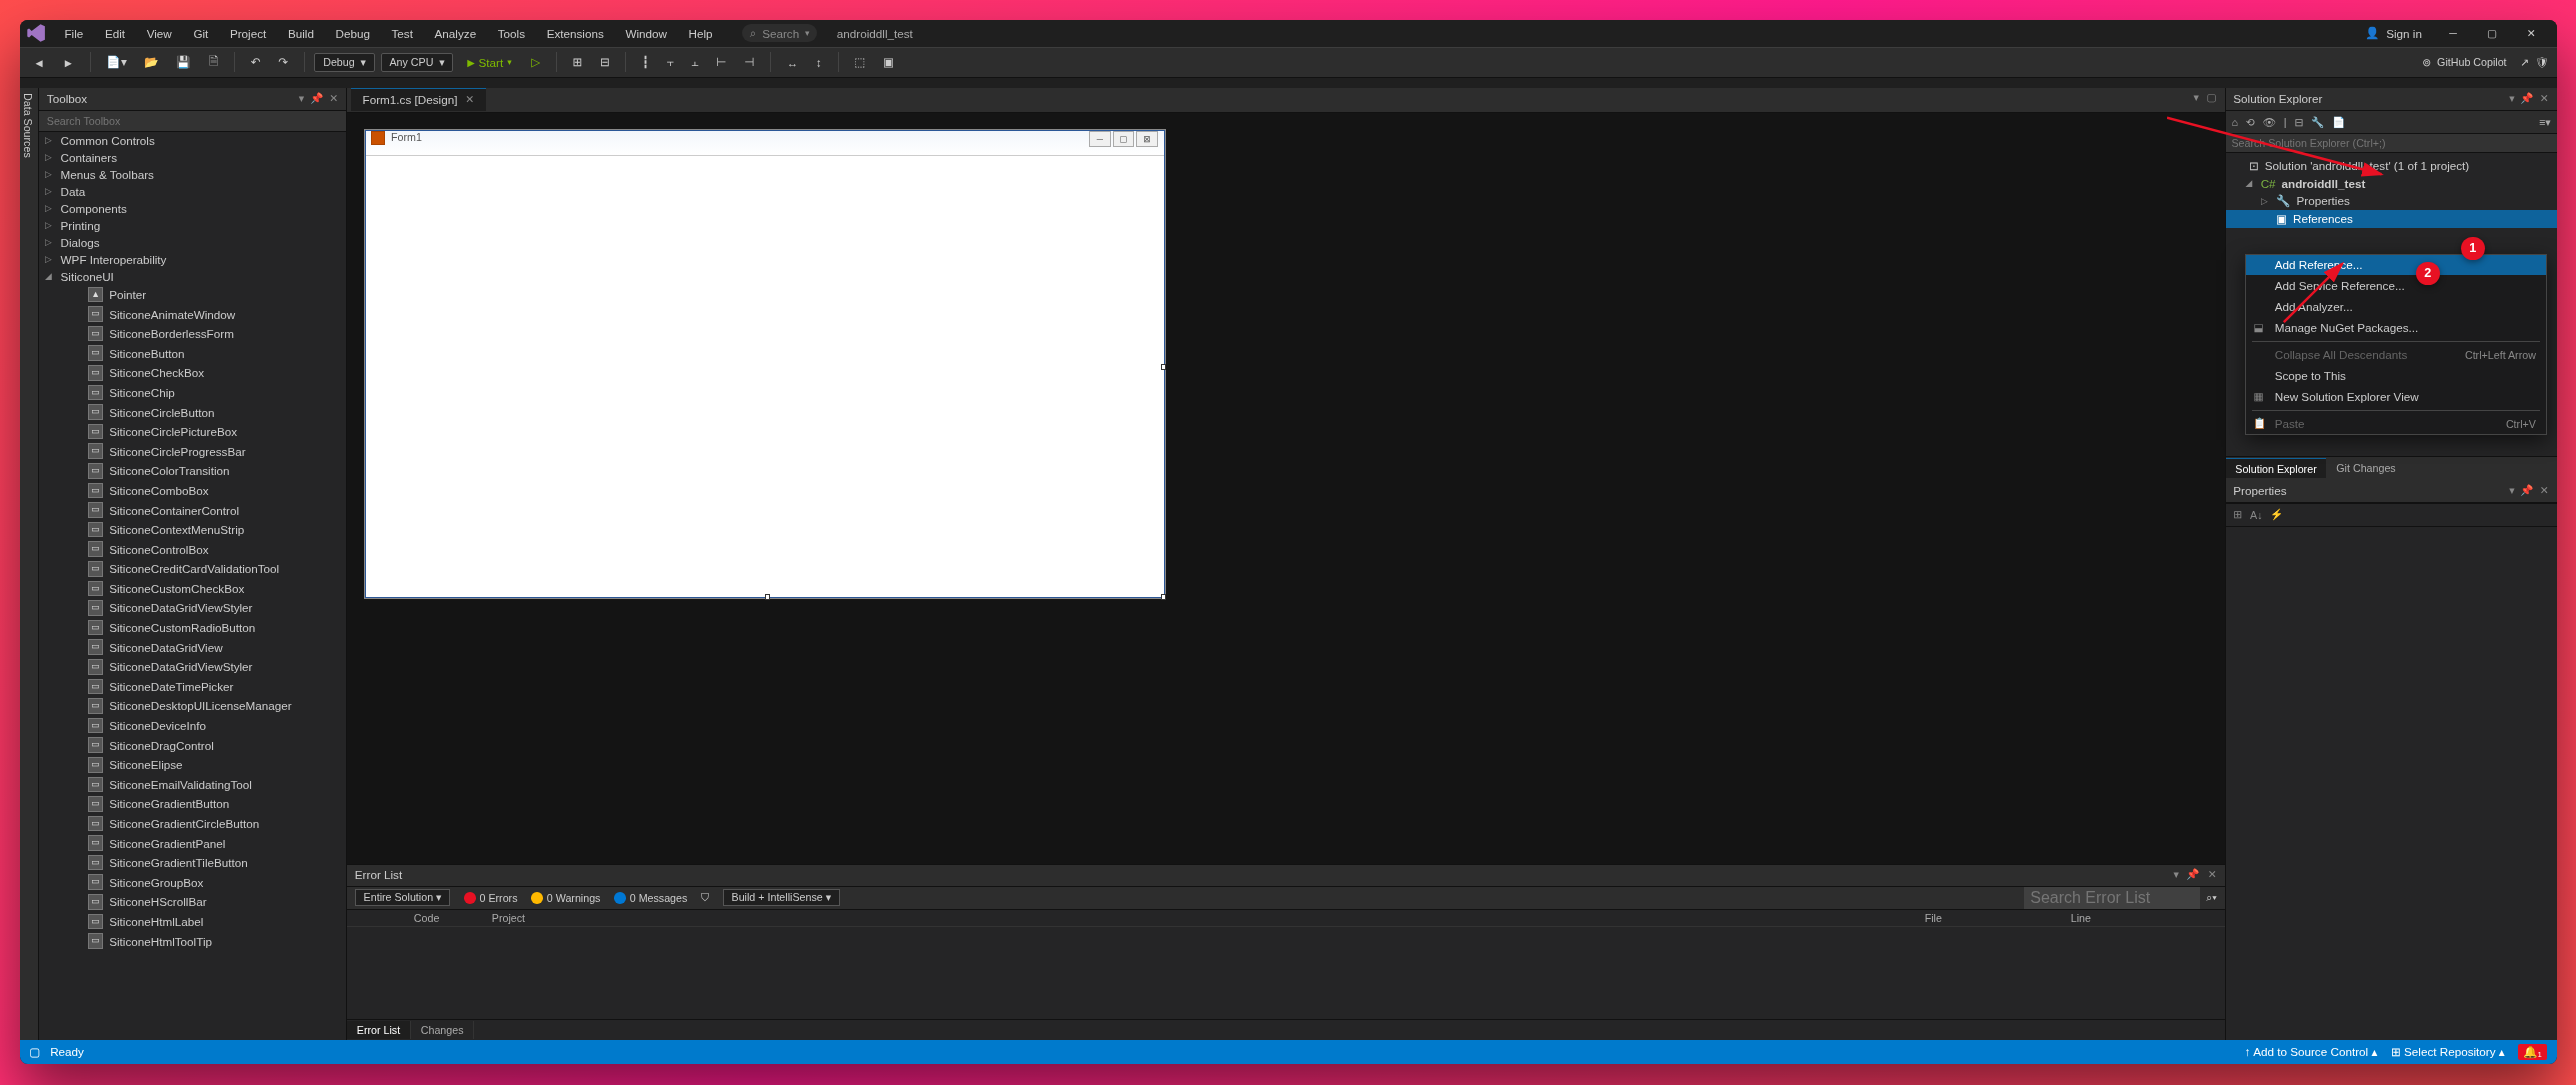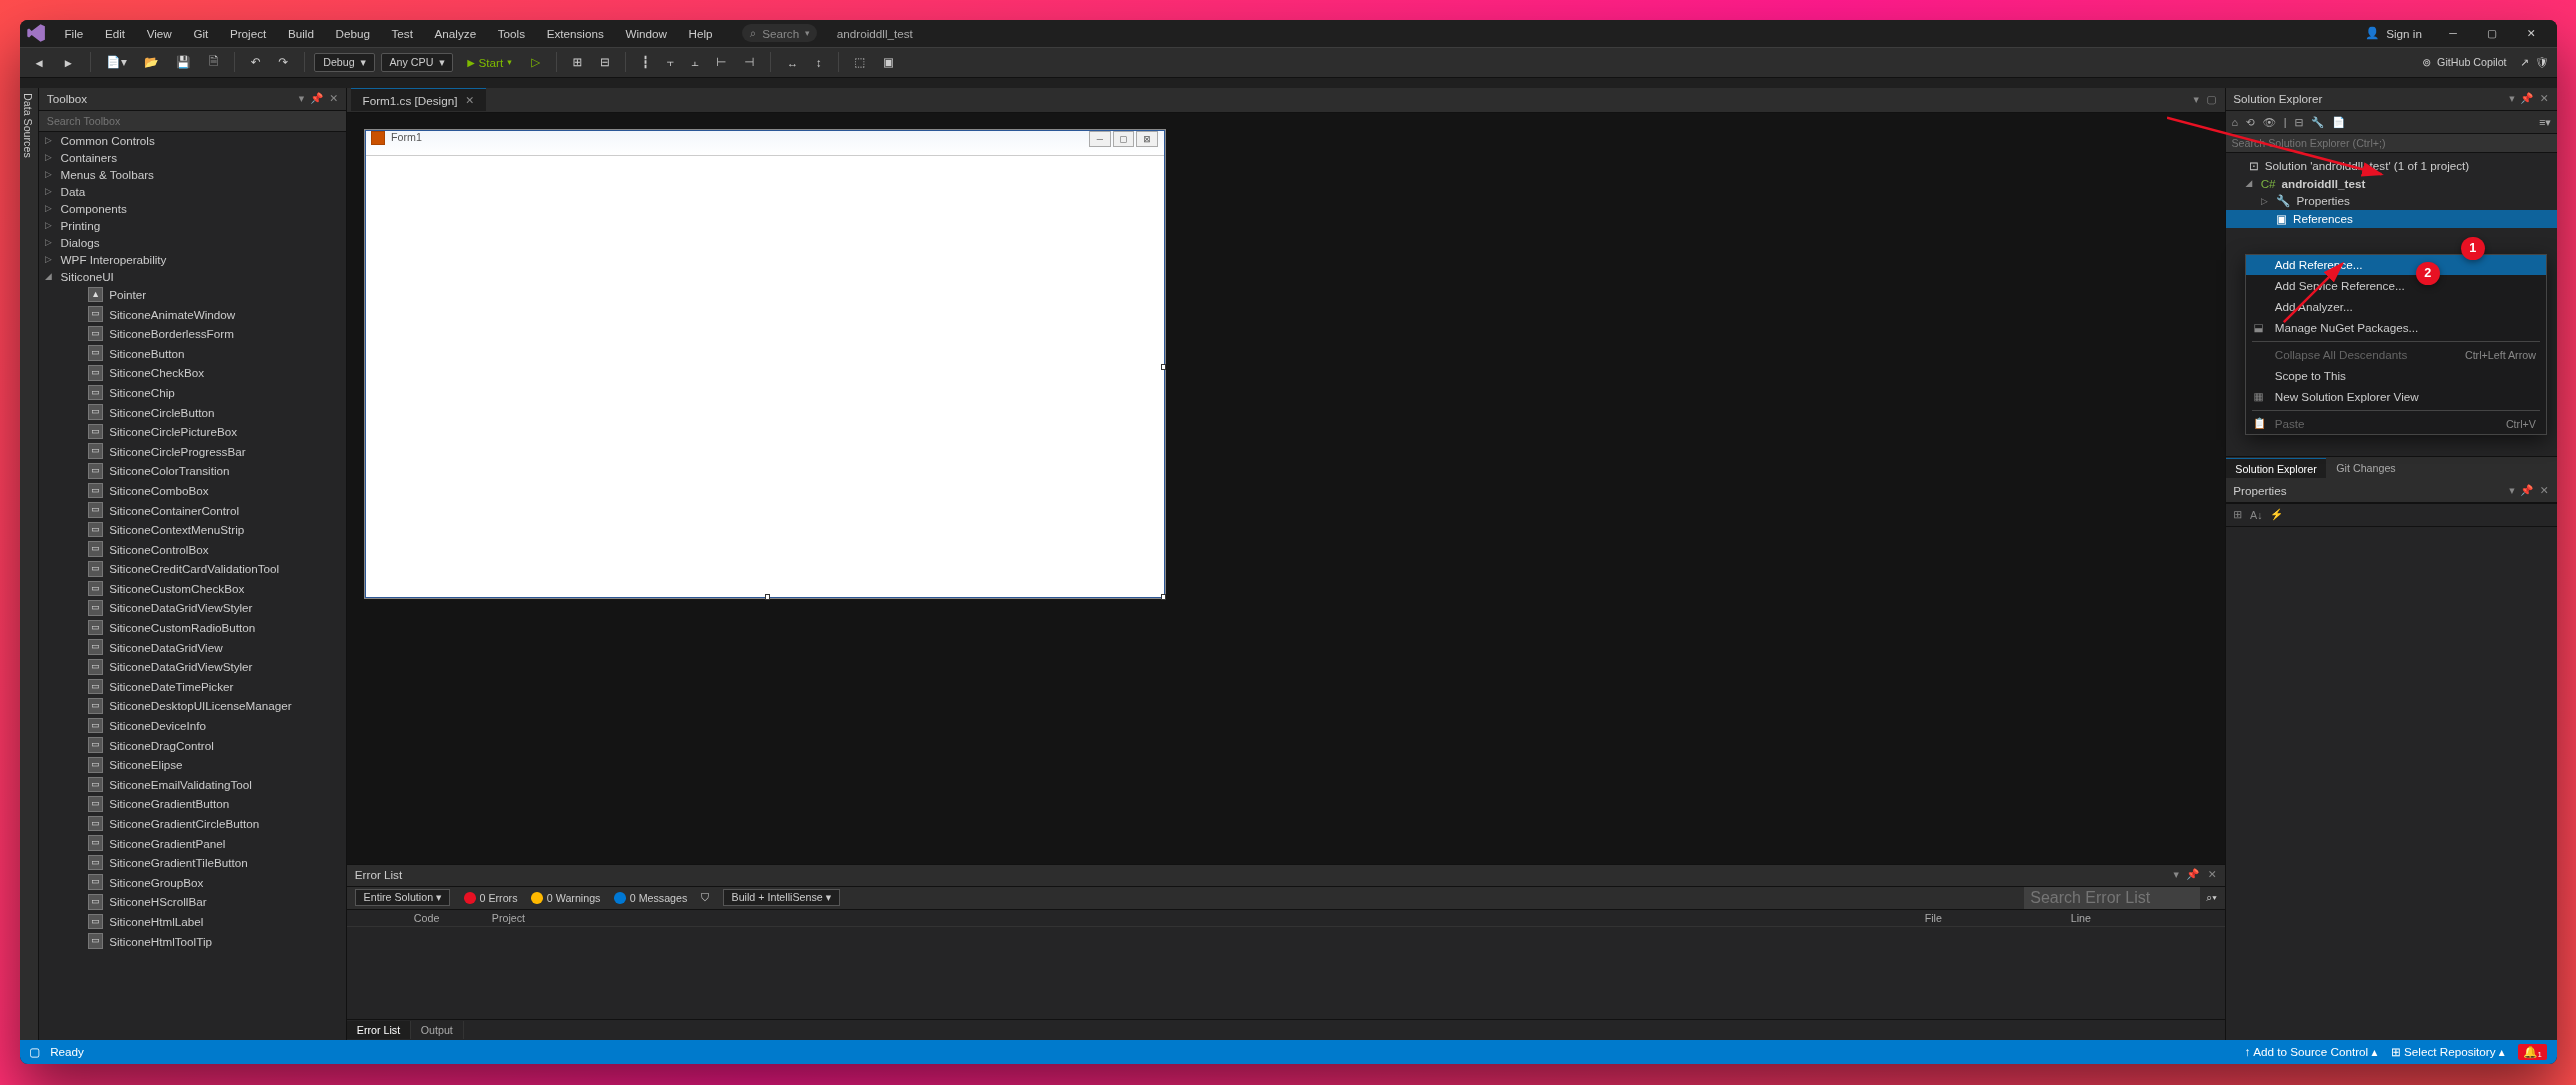--- a/index.html
+++ b/index.html
@@ -82,21 +82,21 @@
   .toolbox-search { background:#333; border:none; color:#aaa; font-size:10.7px; padding:3.9px 7.8px; margin:0; border-bottom:1px solid #111;}
   .tree { flex:1; overflow-y:auto; font-size:11.7px; color:#ccc;}
   .tree::-webkit-scrollbar { width:9.8px;}
   .tree::-webkit-scrollbar-thumb { background:#444;}
   .tree-node { display:flex; align-items:center; padding:2px 5.9px; gap:5.9px; white-space:nowrap;}
   .tree-node .expander { width:9.8px; font-size:8.8px; color:#888;}
   .tree-node .ticon { width:15.6px; height:15.6px; display:inline-block; background:#555; border:1px solid #777; font-size:8.8px; line-height:13.7px; text-align:center; color:#ddd;}
   .tree-node.indent-2 { padding-left: 33px;}
   
   .center { flex:1; display:flex; flex-direction:column; background:#1e1e1e;}
-  .tabs { height:25px; background:#2d2d2d; display:flex; align-items:center; padding-left:3.9px; border-bottom:1px solid #111;}
+  .tabs { height:25px; background:#2d2d2d; display:flex; align-items:flex-start; padding-left:3.9px; border-bottom:1px solid #111;}
   .tab { background:#1e1e1e; color:#ccc; font-size:11.7px; padding:4.9px 11.7px; border-top:1px solid #0e639c; display:flex; align-items:center; gap:7.8px; margin-right:2px;}
   .tab .close { color:#888; font-size:10.7px;}
   .designer { flex:1; background:#141414; position:relative; padding:17.6px;}
   .form-window { width:800px; height:468px; background:#fff; border:1px solid #2b5797; position:relative; box-shadow:0 0 0 1px #888;}
   .form-title { height:25px; background:linear-gradient(#f3f6fb,#fff); border-bottom:1px solid #ccc; display:flex; padding:0 5.9px; font-size:10.7px; color:#555; gap:5.9px;}
   .form-title .icon { width:13.7px; height:13.7px; background:#ca5100; border:1px solid #aa4400;}
   .form-controls { margin-left:auto; display:flex; gap:2px;}
   .form-controls span { width:21.5px; height:15.6px; border:1px solid #aaa; font-size:8.8px; display:flex; align-items:center; justify-content:center; background:#f0f0f0;}
   .grab { position:absolute; width:5.9px; height:5.9px; background:#fff; border:1px solid #333;}
   .grab.mr { right:-2.9px; top:50%;}
@@ -530,21 +530,21 @@
         </div>
         <div class="el-head">
           <span></span>
           <span>Code</span>
           <span>Project</span>
           <span>File</span>
           <span>Line</span>
         </div>
         <div class="bottom-tabs">
           <span class="active">Error List</span>
-          <span>Output</span>
+          <span>Changes</span>
         </div>
       </div>
     </div>
 
     <div class="right-col">
       <div class="panel-header">
         <span>Solution Explorer</span>
         <span class="pin">
             <span>▾</span>
             <span>📌</span>

